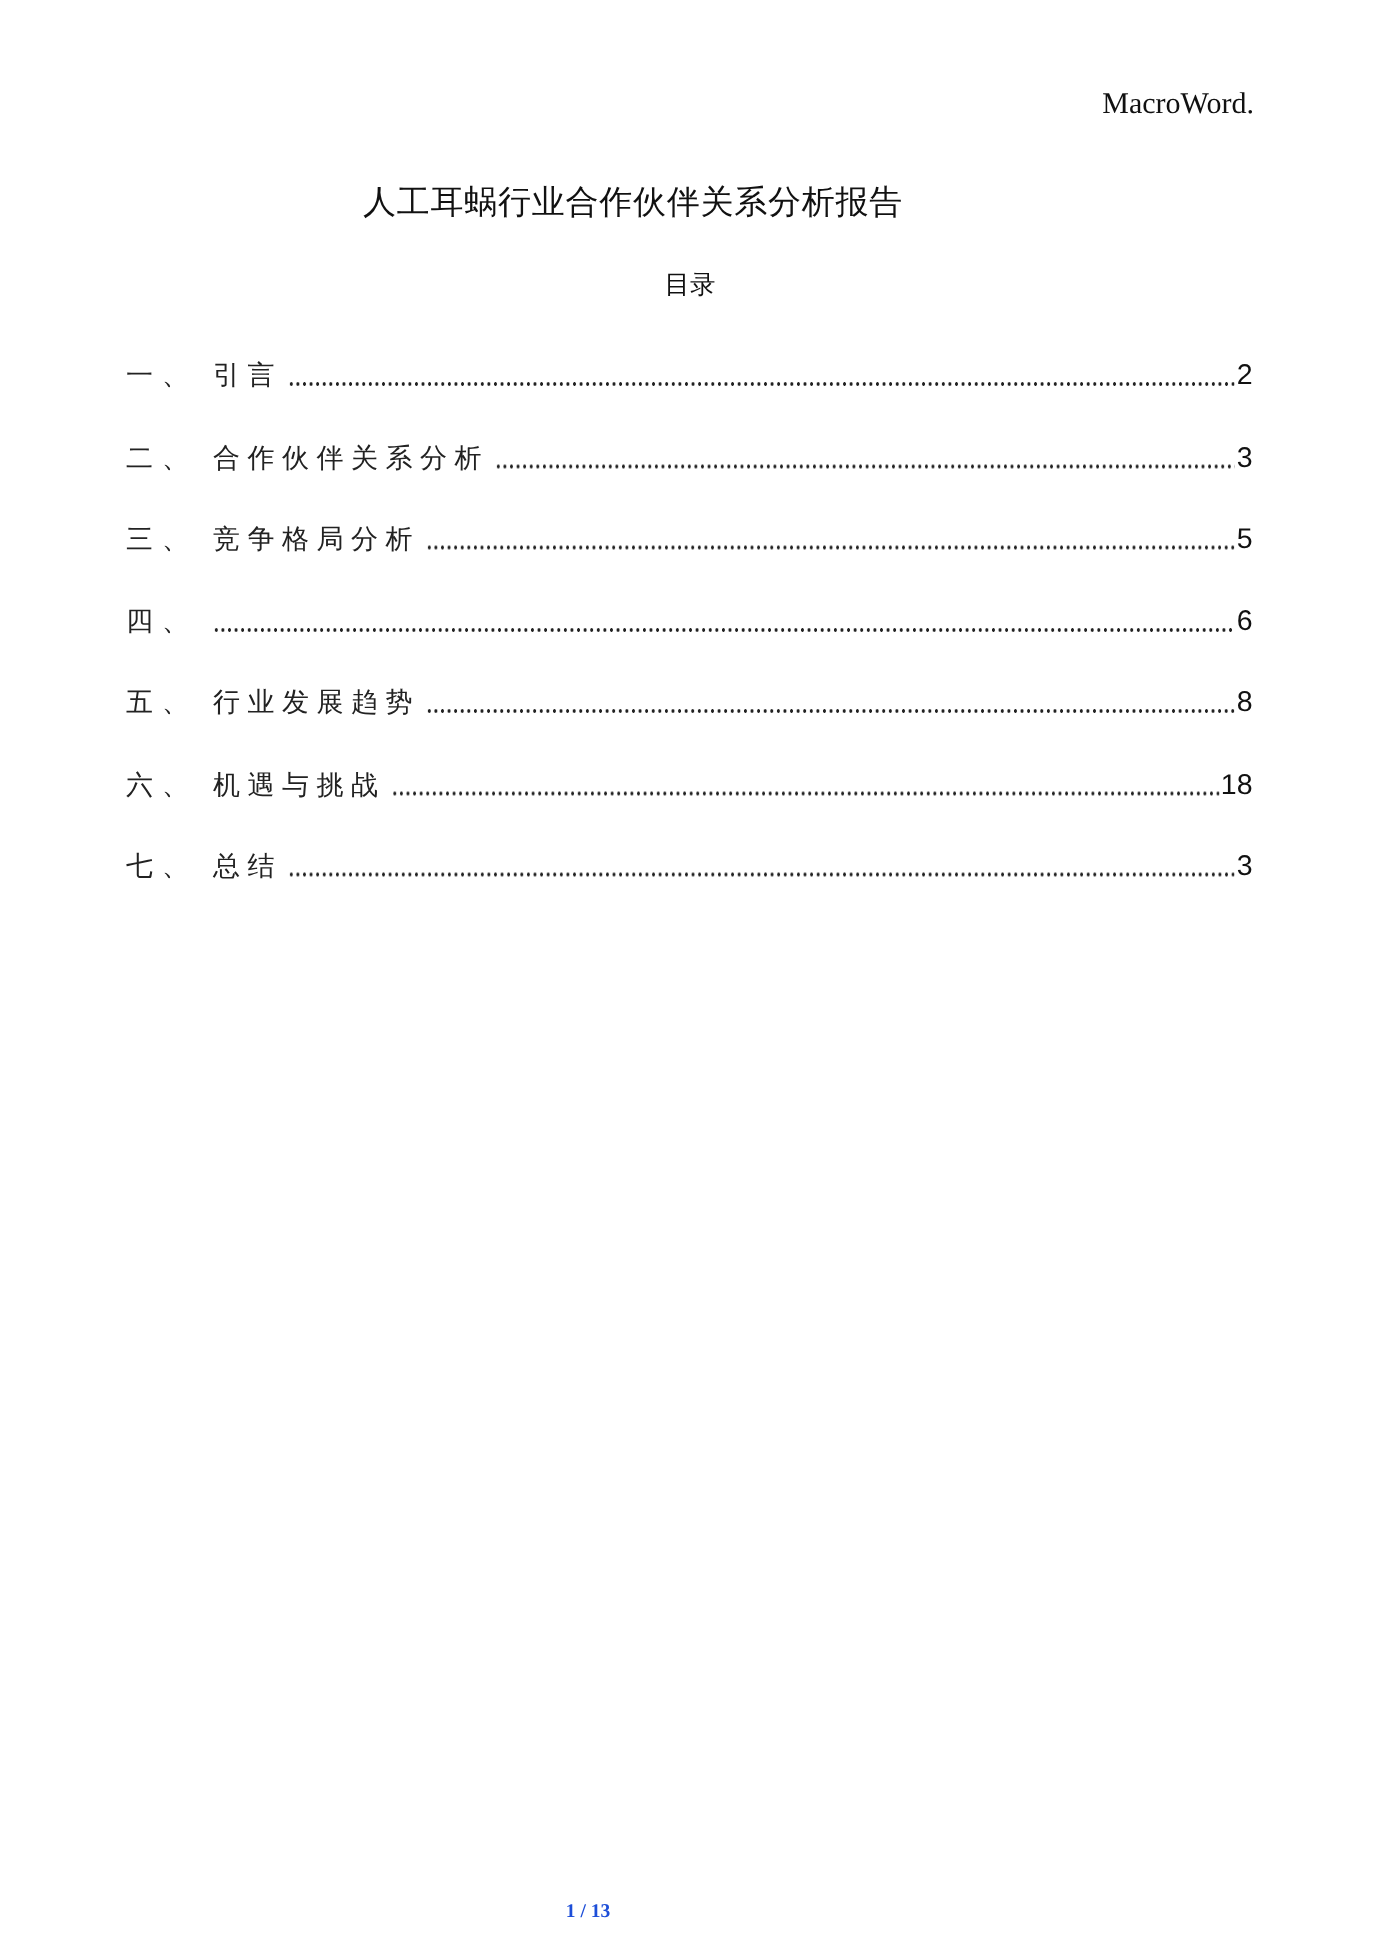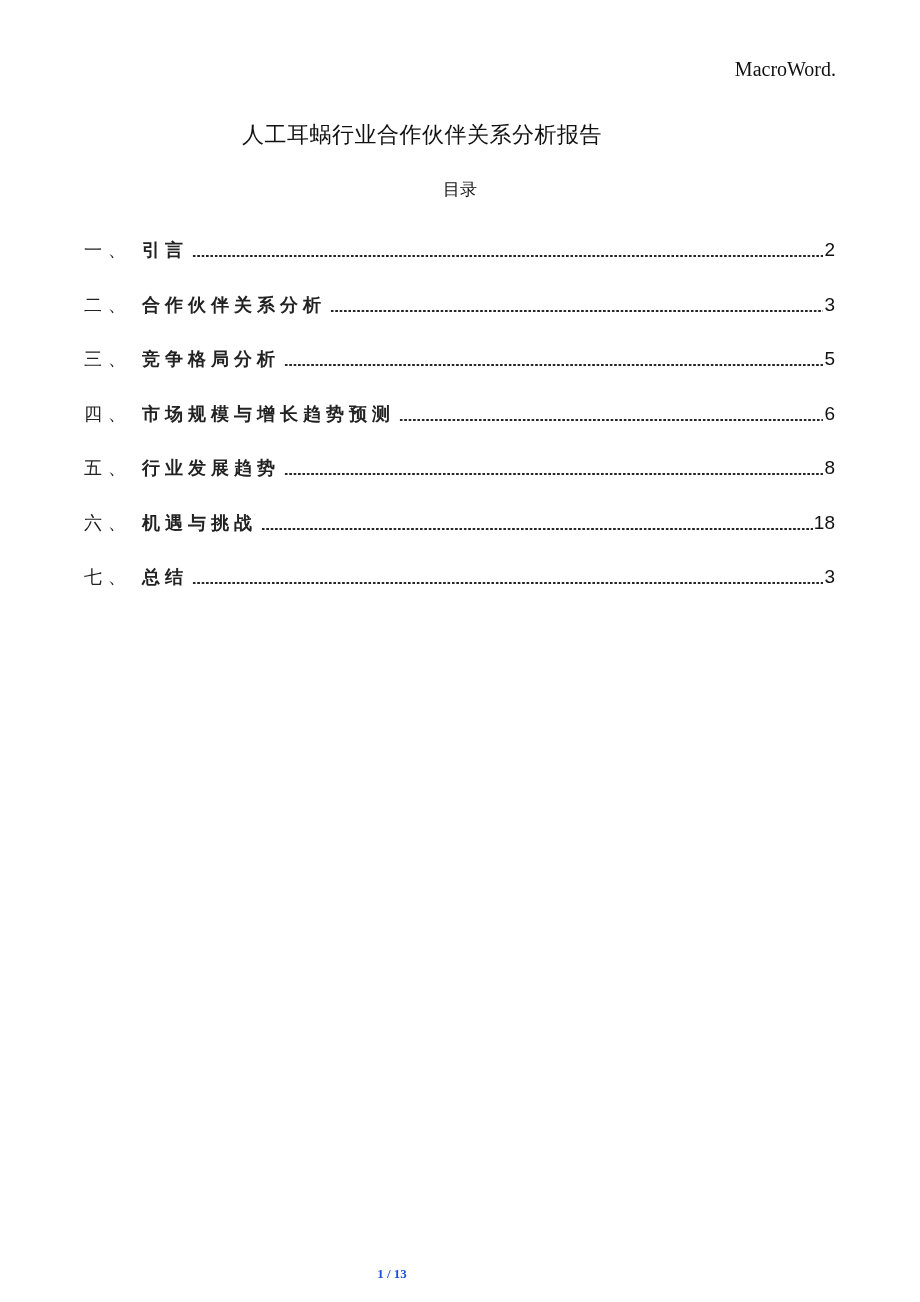--- a/index.html
+++ b/index.html
@@ -19,21 +19,21 @@
   }
   .toc {
     position:absolute; top:236px; left:84px; width:751px;
   }
   .toc-row {
     display:flex; align-items:baseline; height:54.5px;
     font-family:"DejaVu Sans", sans-serif; font-size:18px; color:#222;
     cursor:pointer;
   }
   .toc-num { width:58px; letter-spacing:6px; white-space:nowrap; font-weight:300; }
-  .toc-label { letter-spacing:5px; white-space:nowrap; padding-right:4px; font-weight:700; }
+  .toc-label { letter-spacing:5px; white-space:nowrap; padding-right:4px; font-weight:400; }
   .toc-leader {
     flex:1; overflow:hidden; white-space:nowrap; height:20px; position:relative; top:2px;
     background-image: radial-gradient(circle, #222 1px, transparent 1.3px);
     background-size:4.4px 4px; background-repeat:repeat-x; background-position:0 16px;
   }
   .toc-page {
     font-family:"Liberation Sans", sans-serif; font-size:19px; color:#111; padding-left:1px;
   }
   .page-footer {
     position:absolute; top:1266px; left:0; width:784px; text-align:center;
@@ -63,21 +63,20 @@
       <span class="toc-page">3</span>
     </div>
     <div class="toc-row">
       <span class="toc-num">三、</span>
       <span class="toc-label">竞争格局分析</span>
       <span class="toc-leader"></span>
       <span class="toc-page">5</span>
     </div>
     <div class="toc-row">
       <span class="toc-num">四、</span>
-      <span class="toc-label">市场规模与增长趋势预测</span>
       <span class="toc-leader"></span>
       <span class="toc-page">6</span>
     </div>
     <div class="toc-row">
       <span class="toc-num">五、</span>
       <span class="toc-label">行业发展趋势</span>
       <span class="toc-leader"></span>
       <span class="toc-page">8</span>
     </div>
     <div class="toc-row">

